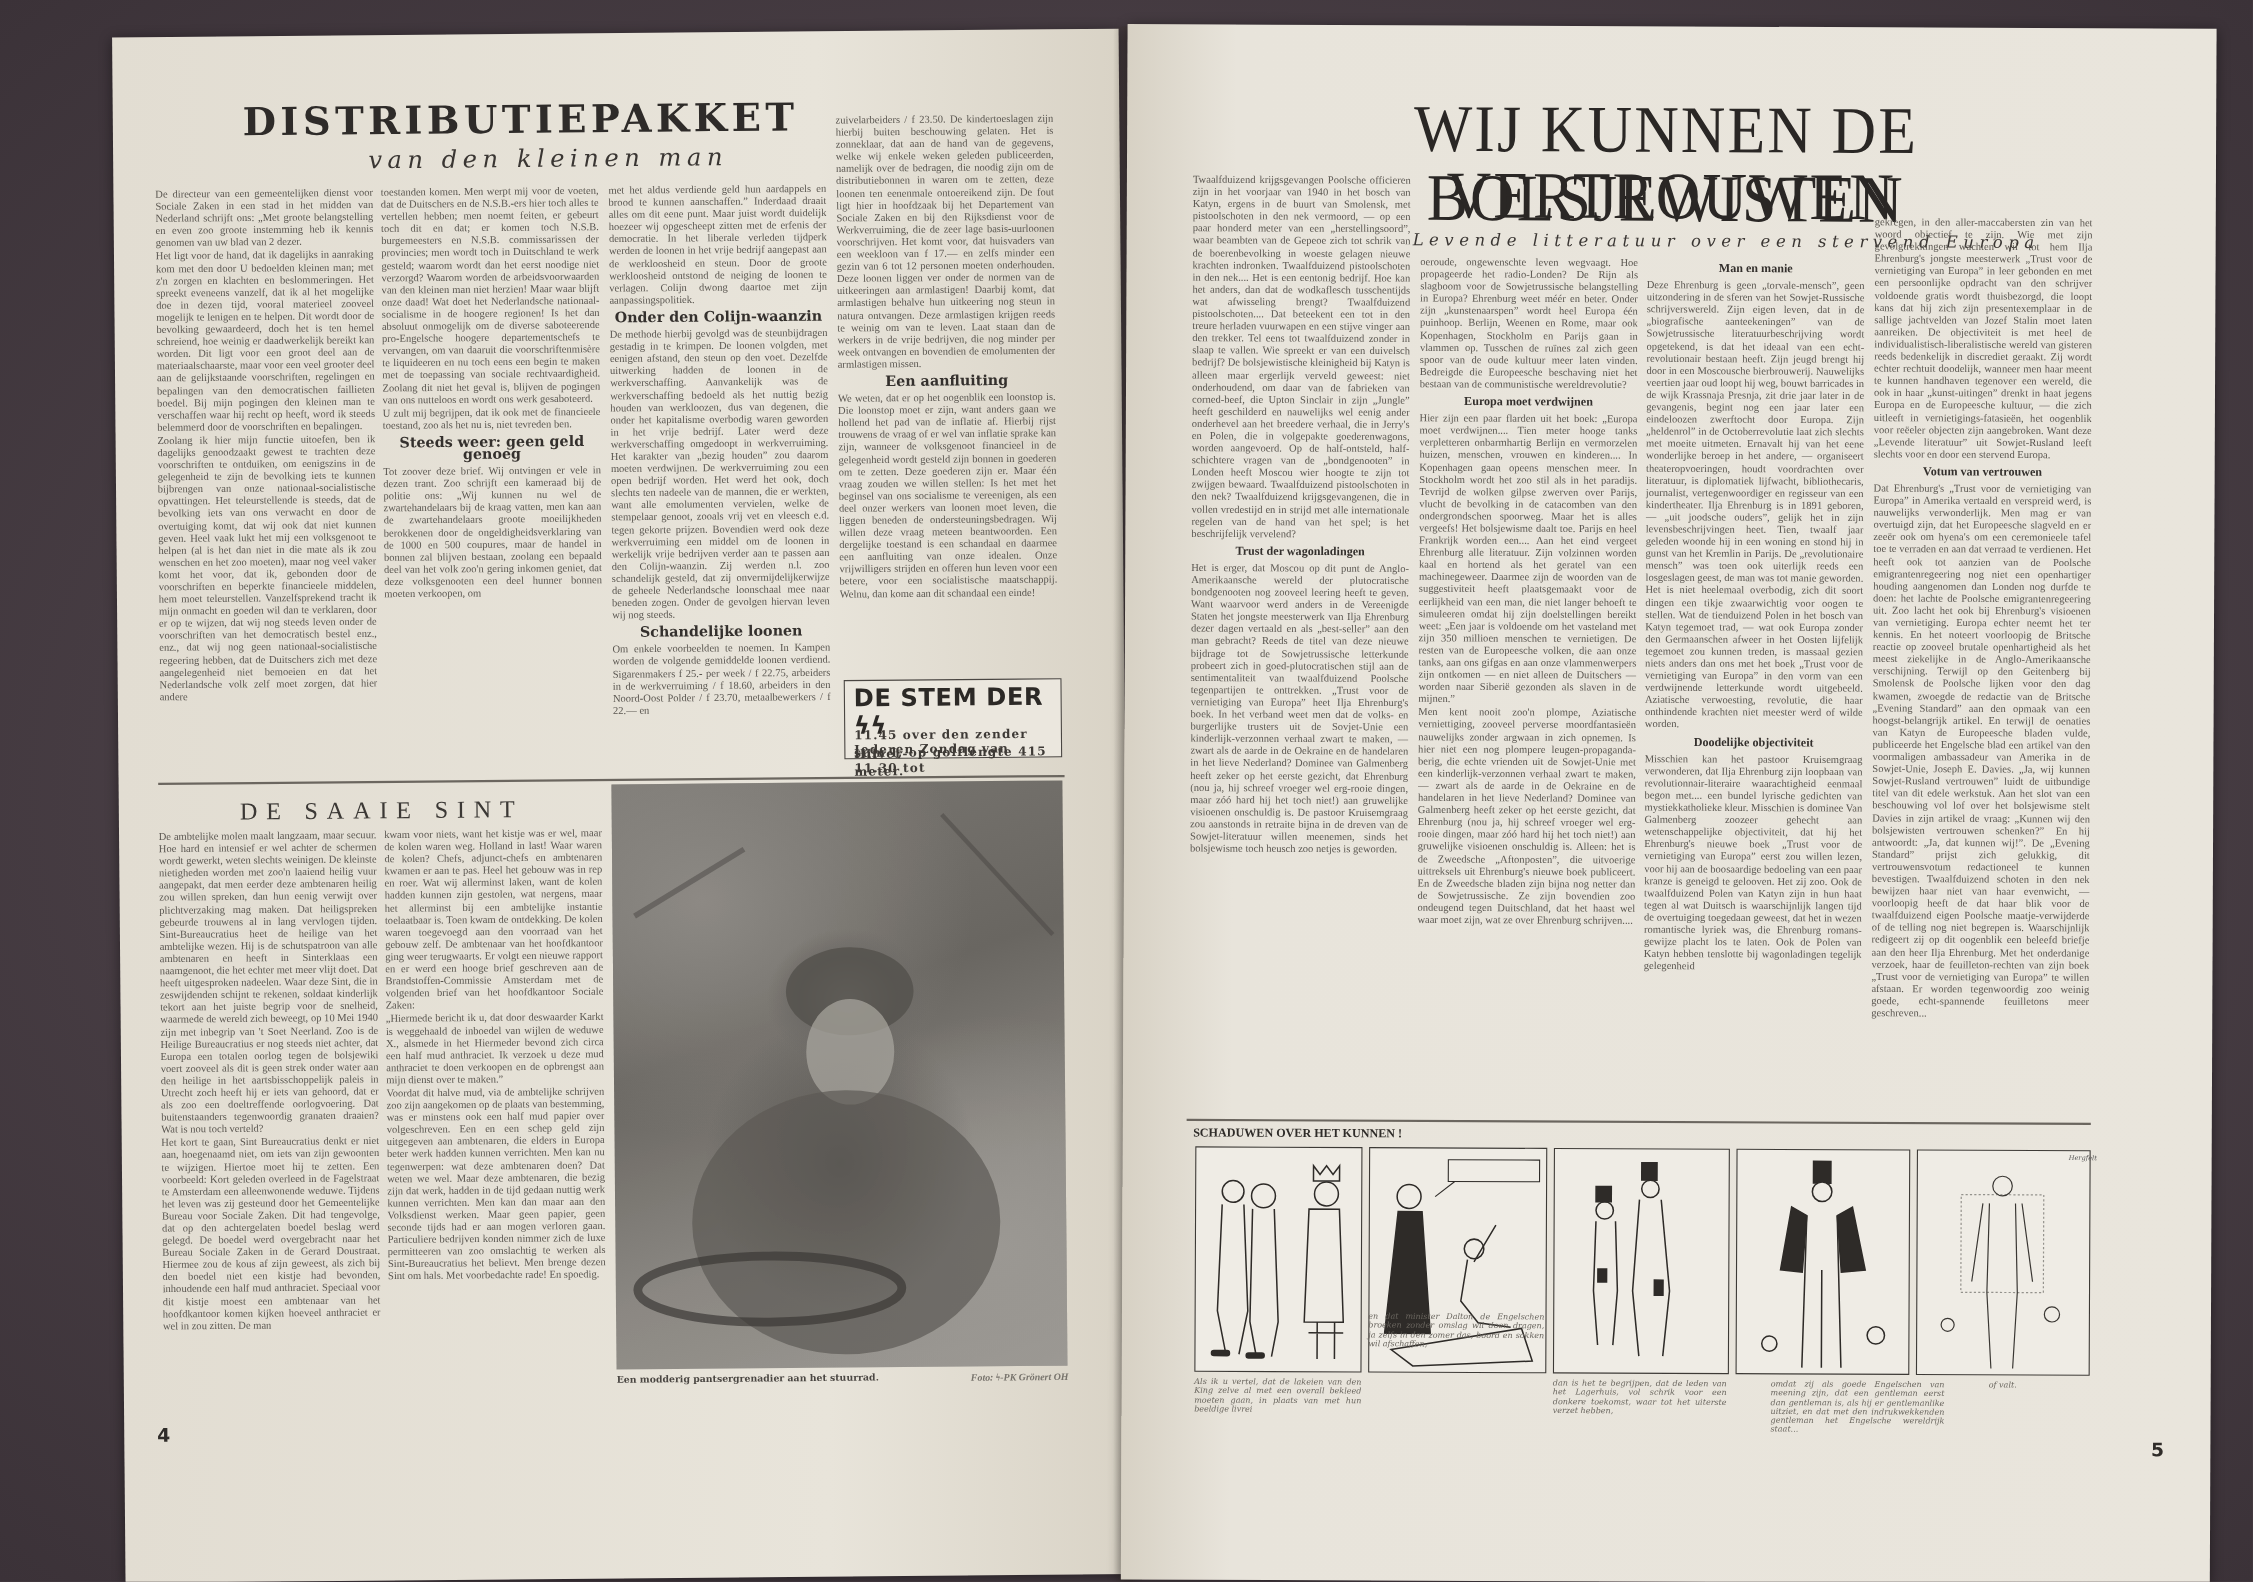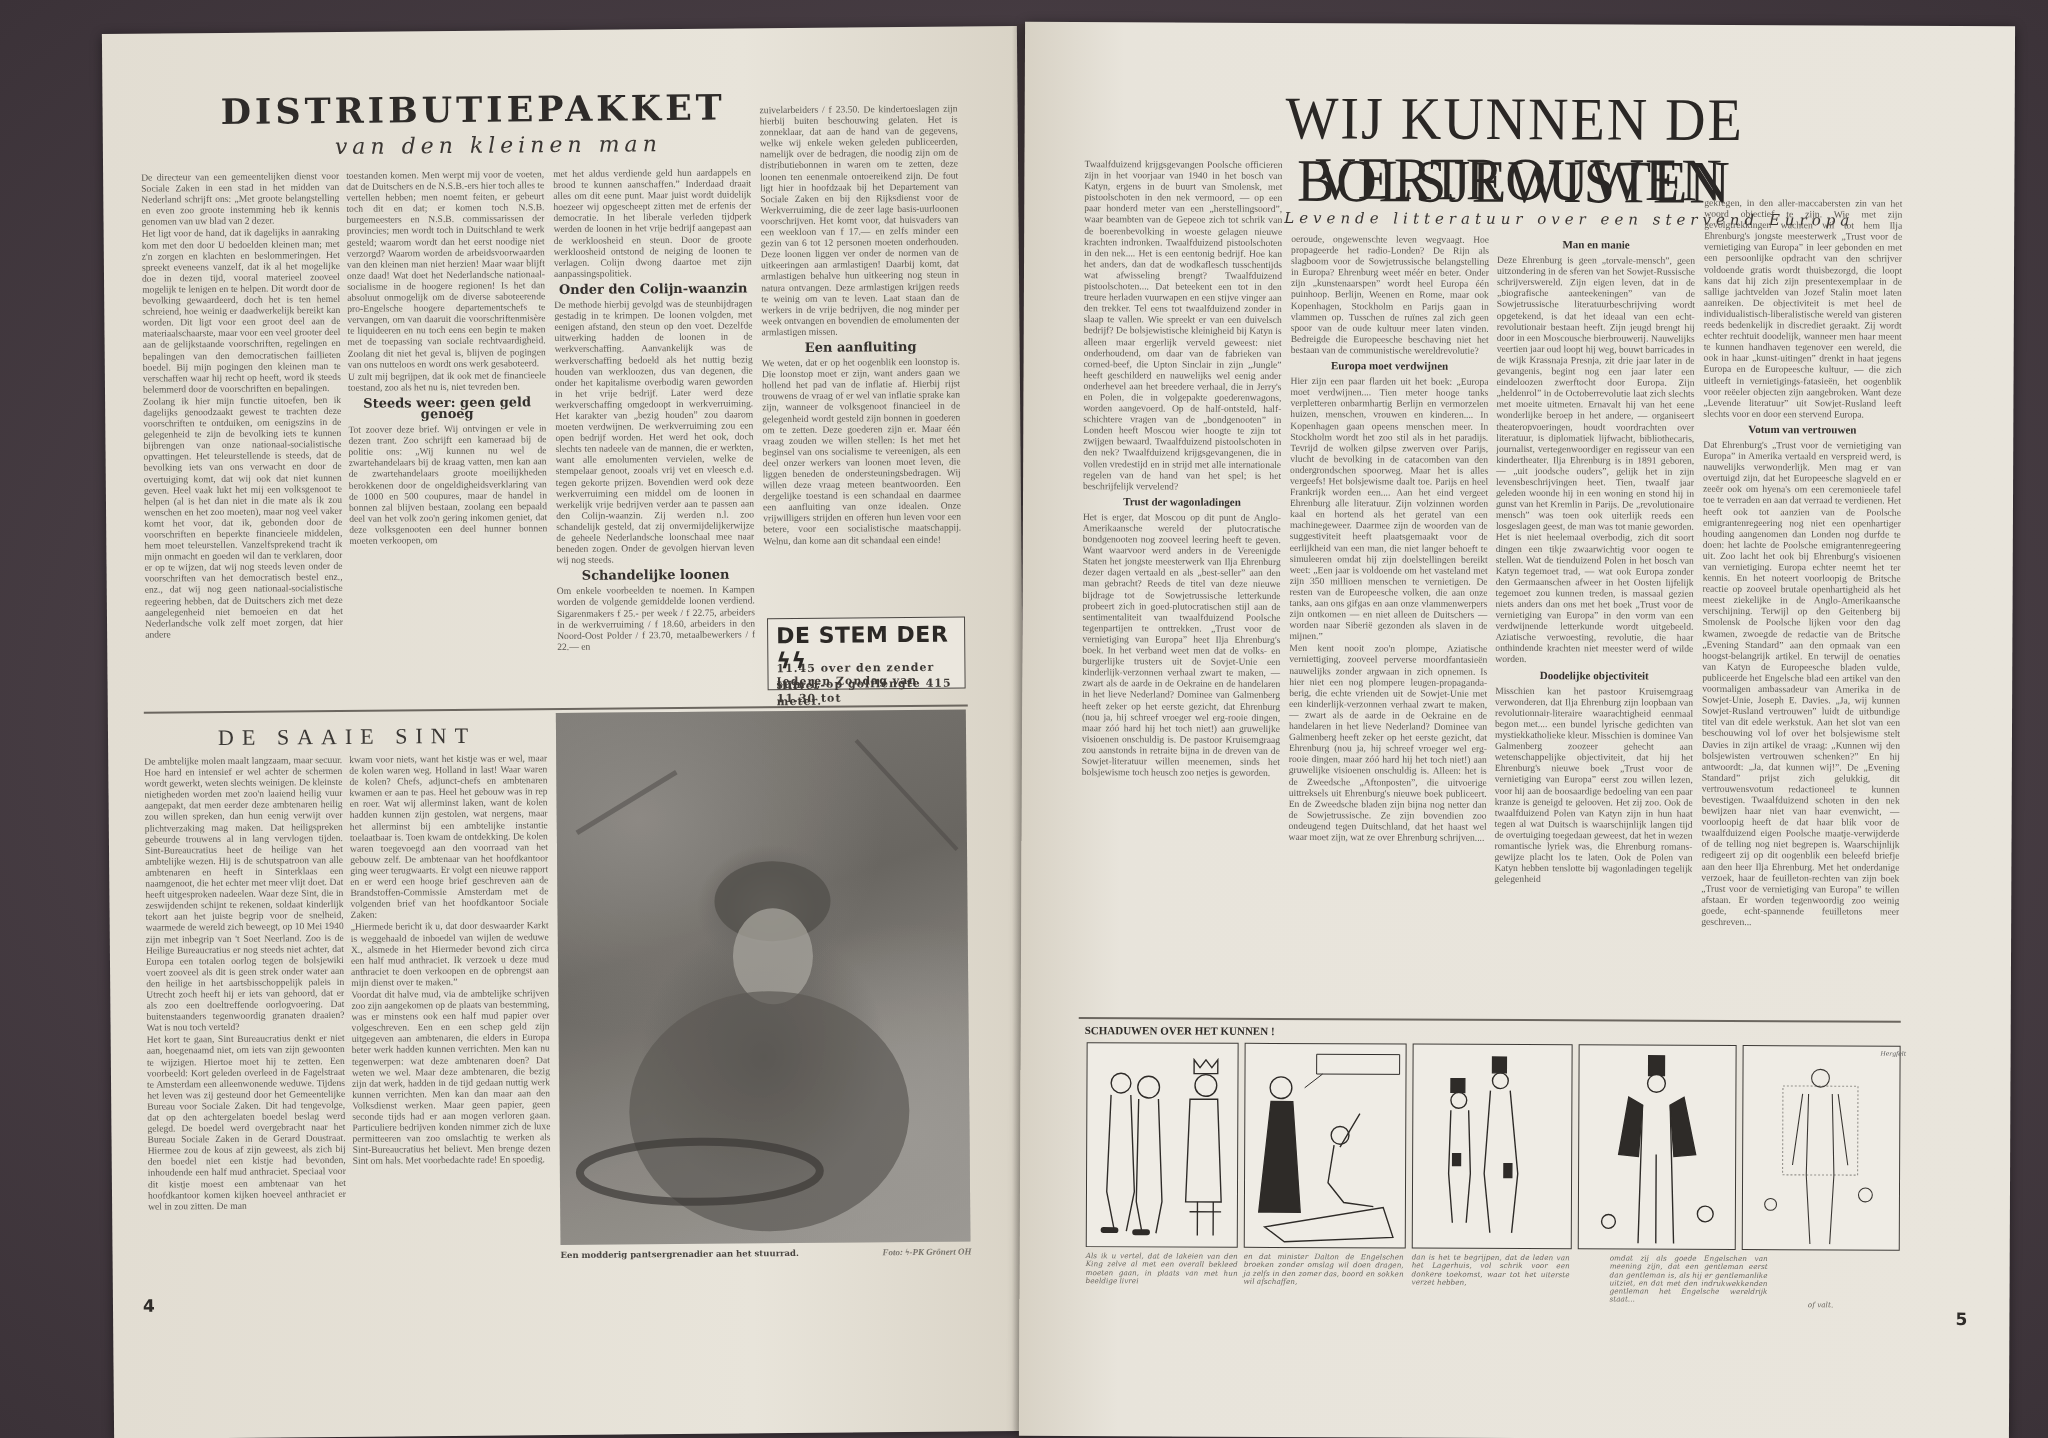--- a/index.html
+++ b/index.html
@@ -58,21 +58,21 @@
     filter: contrast(1.05);
   }
   .caption { font-family: "DejaVu Serif", serif; font-weight: bold; font-size: 8.5px; color: #4a4642; }
   .credit { font-family: "Liberation Serif", serif; font-style: italic; font-size: 9px; color: #77736c; }
   .pagenum { font-family: "DejaVu Sans", sans-serif; font-weight: bold; font-size: 17px; color: #2f2c29; }
 
   .cartoon-title { font-family: "Liberation Serif", serif; font-weight: bold; font-size: 11px; color: #2f2c29; }
   .panel { border: 1.5px solid #3d3a36; background: #efece5; overflow: hidden; }
   .panel svg { width: 100%; height: 100%; }
   .pcap { font-family: "DejaVu Serif", serif; font-style: italic; font-size: 7.3px; line-height: 8.3px; color: #6a665f; text-align: justify; }
-  .pcap.center { text-align: center; margin-top: 46px; }
+  .pcap.center { text-align: center; }
 </style>
 </head>
 <body>
 
 <div class="bg-shade"></div>
 
 <div class="page left">
 
   <div class="abs h-distrib" style="left:118px;top:58px;">DISTRIBUTIEPAKKET</div>
   <div class="abs h-sub-italic" style="left:232px;top:102px;">van den kleinen man</div>
@@ -246,19 +246,19 @@
         <path d="M60 48 L50 120 M96 48 L106 120 M66 48 L64 130 L68 200 M90 48 L92 130 L88 200"></path>
         <rect x="40" y="40" width="76" height="90" stroke-dasharray="2 2" opacity="0.5"></rect>
         <circle cx="28" cy="160" r="6"></circle>
           <circle cx="124" cy="150" r="7"></circle>
       </g>
     </svg>
   </div>
   <div class="abs" style="left:860px;top:1024px;font-size:6px;font-style:italic;color:#555;">Hergfelt</div>
 
   <div class="abs pcap" style="left:66px;top:1230px;width:152px;">Als ik u vertel, dat de lakeien van den King zelve al met een overall bekleed moeten gaan, in plaats van met hun beeldige livrei</div>
-  <div class="abs pcap" style="left:224px;top:1230px;width:160px;">en dat minister Dalton de Engelschen broeken zonder omslag wil doen dragen, ja zelfs in den zomer das, boord en sokken wil afschaffen,</div>
+  <div class="abs pcap" style="left:224px;top:1170px;width:160px;">en dat minister Dalton de Engelschen broeken zonder omslag wil doen dragen, ja zelfs in den zomer das, boord en sokken wil afschaffen,</div>
   <div class="abs pcap" style="left:392px;top:1230px;width:158px;">dan is het te begrijpen, dat de leden van het Lagerhuis, vol schrik voor een donkere toekomst, waar tot het uiterste verzet hebben,</div>
   <div class="abs pcap" style="left:558px;top:1230px;width:158px;margin-left:32px;">omdat zij als goede Engelschen van meening zijn, dat een gentleman eerst dan gentleman is, als hij er gentlemanlike uitziet, en dat met den indrukwekkenden gentleman het Engelsche wereldrijk staat...</div>
   <div class="abs pcap center" style="left:722px;top:1230px;width:158px;">of valt.</div>
 
   <div class="abs pagenum" style="left:936px;top:1283px;">5</div>
 </div>
 
 </body></html>

